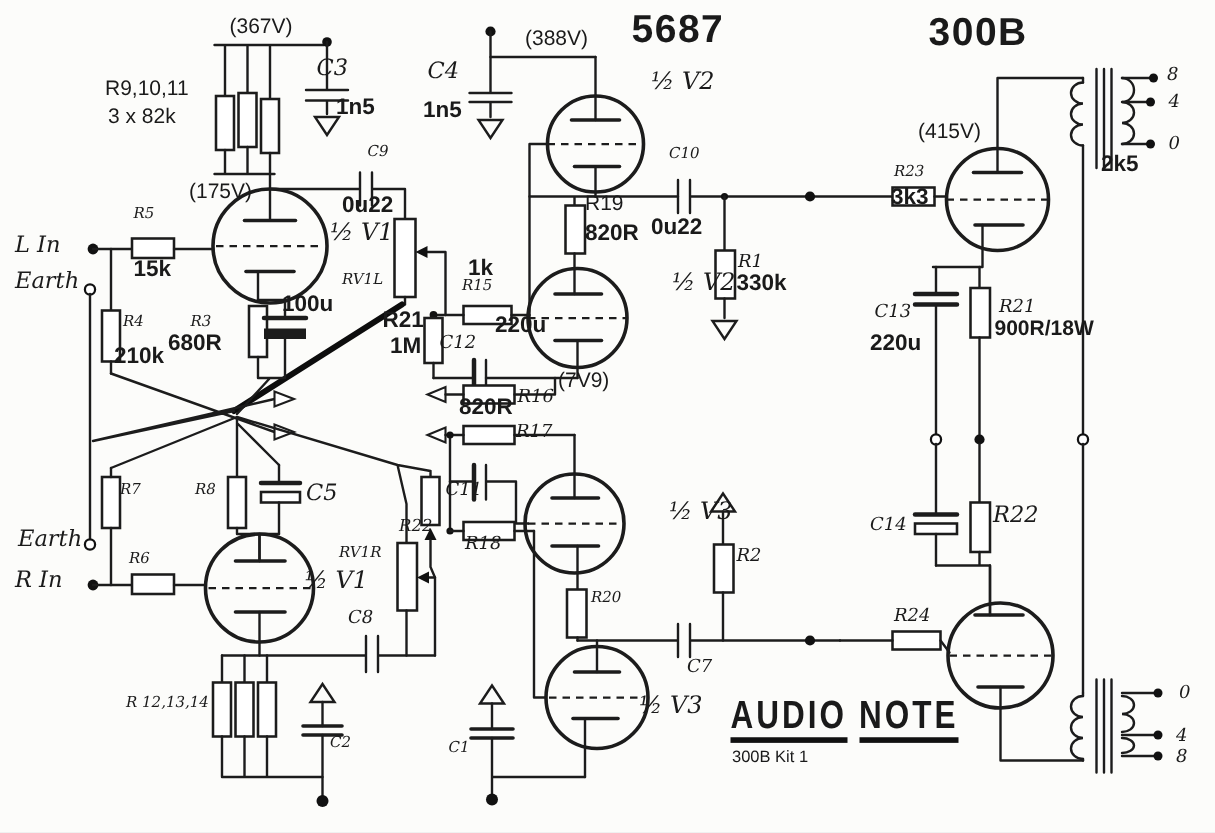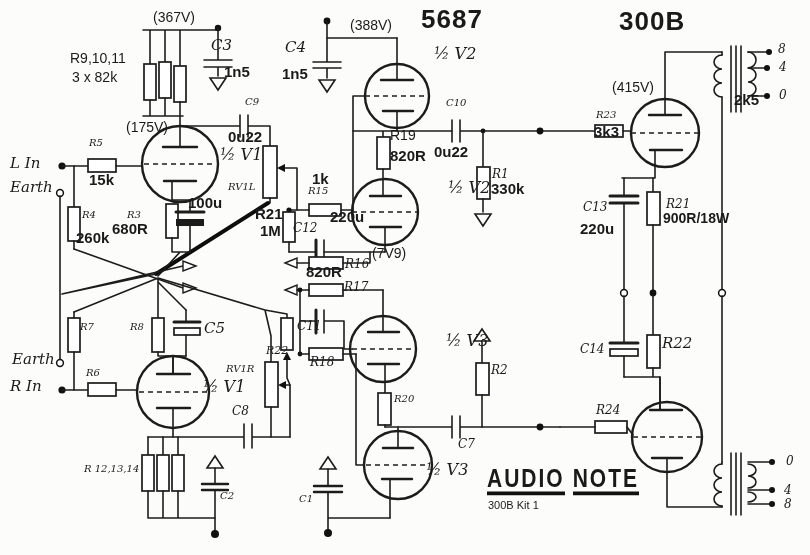--- a/index.html
+++ b/index.html
@@ -326,21 +326,21 @@
 <div class="lb hand" style="left:245px;top:97px">C9</div>
 <div class="lb val" style="left:228px;top:129px">0u22</div>
 <div class="lb hand h16" style="left:220px;top:147px">½ V1</div>
 <div class="lb hand" style="left:228px;top:182px">RV1L</div>
 
 <div class="lb hand h15" style="left:10px;top:156px">L In</div>
 <div class="lb hand" style="left:89px;top:138px">R5</div>
 <div class="lb val" style="left:89px;top:172px">15k</div>
 <div class="lb hand h15" style="left:10px;top:180px">Earth</div>
 <div class="lb hand" style="left:82px;top:210px">R4</div>
-<div class="lb val" style="left:76px;top:230px">260k</div>
+<div class="lb val" style="left:76px;top:230px">210k</div>
 <div class="lb hand" style="left:127px;top:210px">R3</div>
 <div class="lb val" style="left:112px;top:221px">680R</div>
 <div class="lb val" style="left:188px;top:195px">100u</div>
 
 <div class="lb val" style="left:255px;top:206px">R21</div>
 <div class="lb val" style="left:260px;top:223px">1M</div>
 <div class="lb val" style="left:312px;top:171px">1k</div>
 <div class="lb hand" style="left:308px;top:186px">R15</div>
 <div class="lb hand h12" style="left:293px;top:222px">C12</div>
 <div class="lb val" style="left:330px;top:209px">220u</div>
@@ -358,21 +358,21 @@
 <div class="lb val" style="left:434px;top:144px">0u22</div>
 <div class="lb hand h12" style="left:492px;top:168px">R1</div>
 <div class="lb val" style="left:491px;top:181px">330k</div>
 <div class="lb hand" style="left:596px;top:110px">R23</div>
 <div class="lb val" style="left:594px;top:124px">3k3</div>
 
 <div class="lb hand h12" style="left:666px;top:198px">R21</div>
 <div class="lb val v14" style="left:663px;top:211px">900R/18W</div>
 <div class="lb hand h12" style="left:583px;top:201px">C13</div>
 <div class="lb val" style="left:580px;top:221px">220u</div>
-<div class="lb val" style="left:734px;top:92px">2k5</div>
+<div class="lb val" style="left:734px;top:102px">2k5</div>
 <div class="lb hand h12" style="left:778px;top:43px">8</div>
 <div class="lb hand h12" style="left:779px;top:61px">4</div>
 <div class="lb hand h12" style="left:779px;top:89px">0</div>
 
 <div class="lb hand h12" style="left:580px;top:343px">C14</div>
 <div class="lb hand h15" style="left:662px;top:336px">R22</div>
 <div class="lb hand h12" style="left:596px;top:404px">R24</div>
 <div class="lb hand h12" style="left:786px;top:455px">0</div>
 <div class="lb hand h12" style="left:784px;top:484px">4</div>
 <div class="lb hand h12" style="left:784px;top:498px">8</div>

